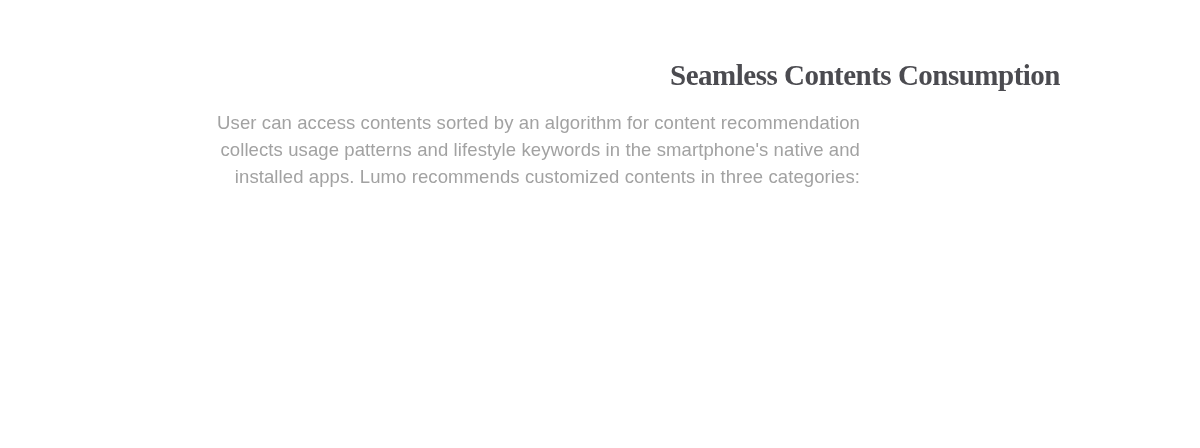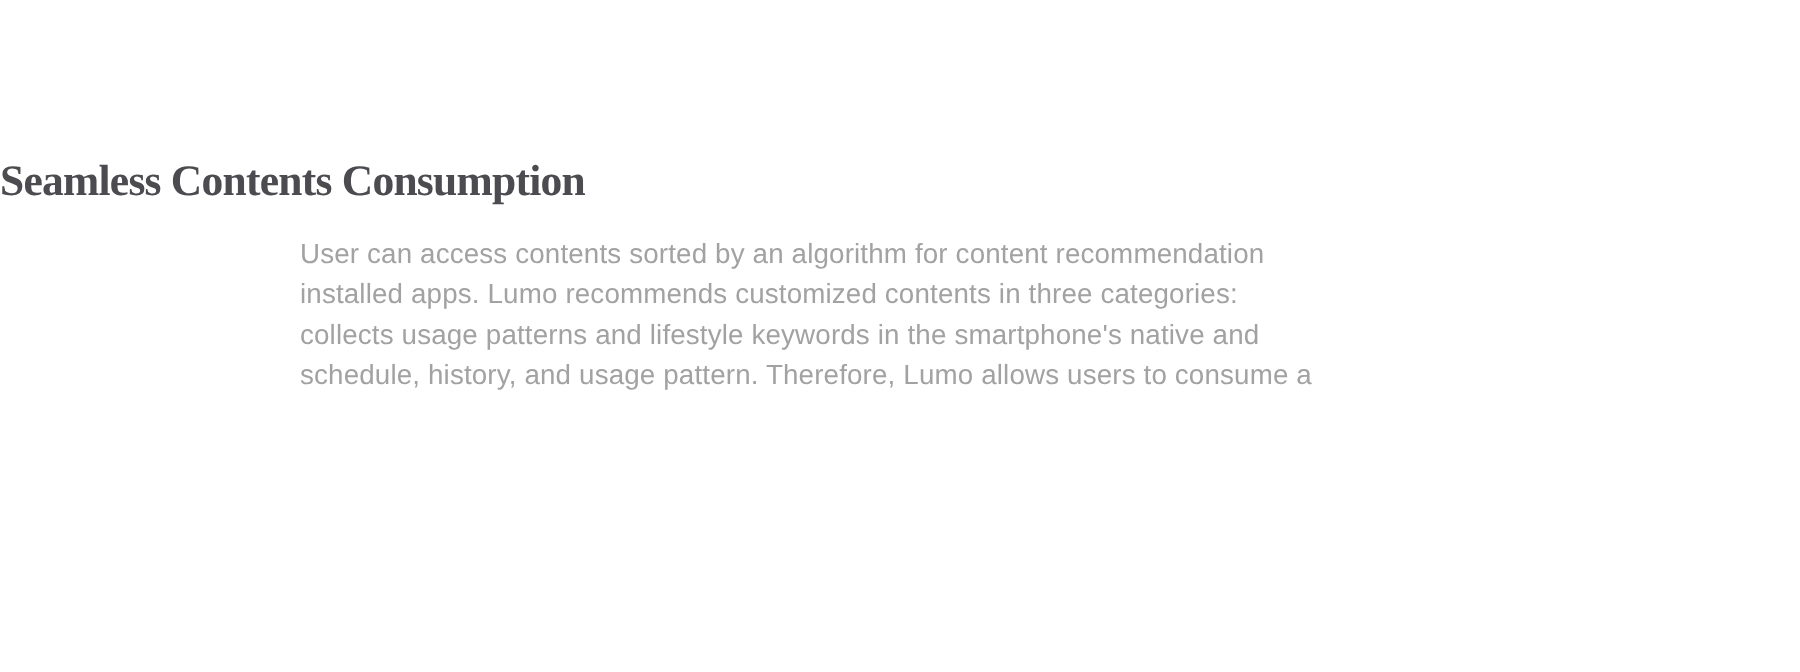--- a/index.html
+++ b/index.html
@@ -8,23 +8,23 @@
   }
   body {
     width: 1200px;
     height: 448px;
     background: #ffffff;
     overflow: hidden;
     font-family: "Liberation Sans", sans-serif;
   }
   .section {
     width: 1060px;
-    padding-top: 103px;
+    padding-top: 57px;
     box-sizing: border-box;
-    text-align: left;
+    text-align: right;
   }
   .section-title {
     margin: 0 0 15px 0;
     font-family: "Liberation Serif", "DejaVu Serif", serif;
     font-weight: 700;
     font-size: 29px;
     line-height: 37px;
     letter-spacing: -0.5px;
     color: #4b4b50;
   }
@@ -40,17 +40,16 @@
     white-space: nowrap;
   }
 </style>
 </head>
 <body style="background: rgb(255, 255, 255);">
 
 <main class="section">
   <h2 class="section-title" style="color: rgb(75, 75, 80);">Seamless Contents Consumption</h2>
   <div class="section-body" style="color: rgb(162, 162, 162);">
     <div class="body-line">User can access contents sorted by an algorithm for content recommendation</div>
+    <div class="body-line">collects usage patterns and lifestyle keywords in the smartphone's native and</div>
     <div class="body-line">installed apps. Lumo recommends customized contents in three categories:</div>
-    <div class="body-line">collects usage patterns and lifestyle keywords in the smartphone's native and</div>
-    <div class="body-line">schedule, history, and usage pattern. Therefore, Lumo allows users to consume a</div>
   </div>
 </main>
 
 </body></html>

